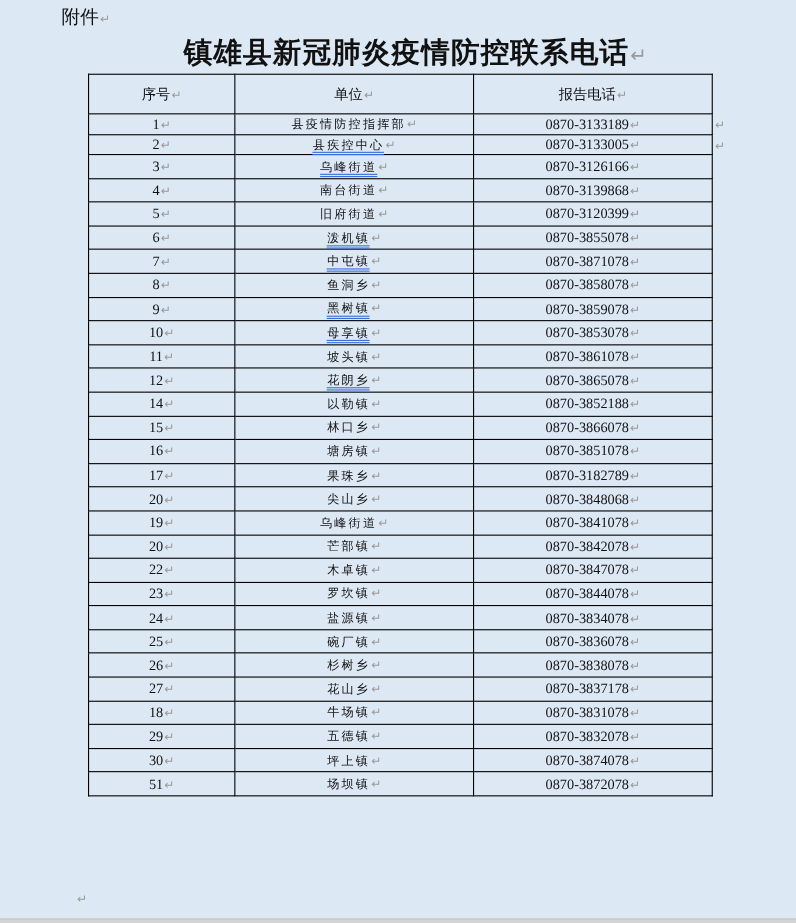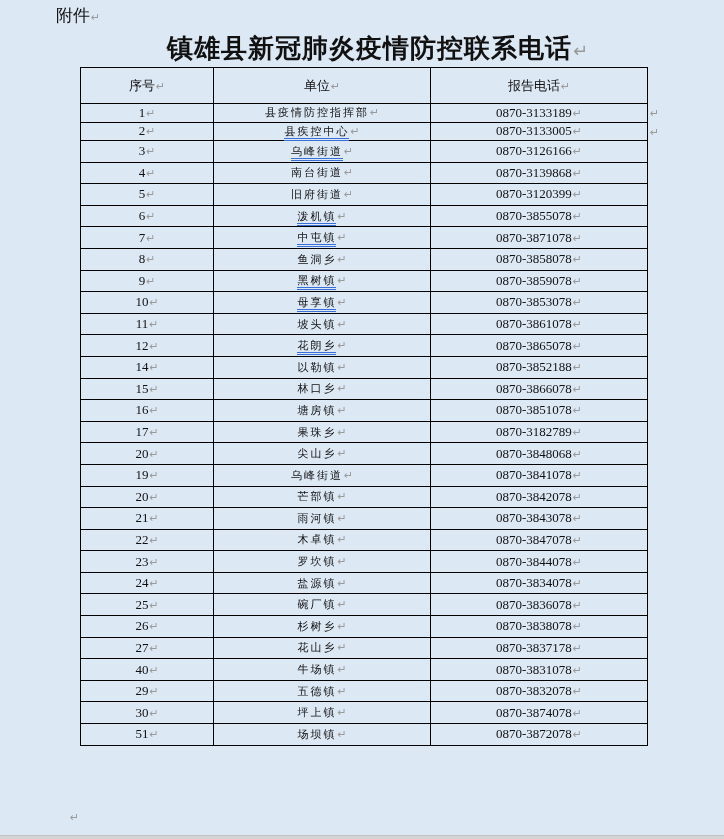--- a/index.html
+++ b/index.html
@@ -158,25 +158,20 @@
         <td><span class="num">19</span><span class="mark">↵</span></td>
         <td><span class="unit">乌峰街道</span><span class="mark">↵</span></td>
         <td><span class="num">0870-3841078</span><span class="mark">↵</span></td>
       </tr>
       <tr>
         <td><span class="num">20</span><span class="mark">↵</span></td>
         <td><span class="unit">芒部镇</span><span class="mark">↵</span></td>
         <td><span class="num">0870-3842078</span><span class="mark">↵</span></td>
       </tr>
       <tr>
-        <td><span class="num">21</span><span class="mark">↵</span></td>
-        <td><span class="unit">雨河镇</span><span class="mark">↵</span></td>
-        <td><span class="num">0870-3843078</span><span class="mark">↵</span></td>
-      </tr>
-      <tr>
         <td><span class="num">22</span><span class="mark">↵</span></td>
         <td><span class="unit">木卓镇</span><span class="mark">↵</span></td>
         <td><span class="num">0870-3847078</span><span class="mark">↵</span></td>
       </tr>
       <tr>
         <td><span class="num">23</span><span class="mark">↵</span></td>
         <td><span class="unit">罗坎镇</span><span class="mark">↵</span></td>
         <td><span class="num">0870-3844078</span><span class="mark">↵</span></td>
       </tr>
       <tr>
@@ -193,21 +188,21 @@
         <td><span class="num">26</span><span class="mark">↵</span></td>
         <td><span class="unit">杉树乡</span><span class="mark">↵</span></td>
         <td><span class="num">0870-3838078</span><span class="mark">↵</span></td>
       </tr>
       <tr>
         <td><span class="num">27</span><span class="mark">↵</span></td>
         <td><span class="unit">花山乡</span><span class="mark">↵</span></td>
         <td><span class="num">0870-3837178</span><span class="mark">↵</span></td>
       </tr>
       <tr>
-        <td><span class="num">40</span><span class="mark">↵</span></td>
+        <td><span class="num">18</span><span class="mark">↵</span></td>
         <td><span class="unit">牛场镇</span><span class="mark">↵</span></td>
         <td><span class="num">0870-3831078</span><span class="mark">↵</span></td>
       </tr>
       <tr>
         <td><span class="num">29</span><span class="mark">↵</span></td>
         <td><span class="unit">五德镇</span><span class="mark">↵</span></td>
         <td><span class="num">0870-3832078</span><span class="mark">↵</span></td>
       </tr>
       <tr>
         <td><span class="num">30</span><span class="mark">↵</span></td>

